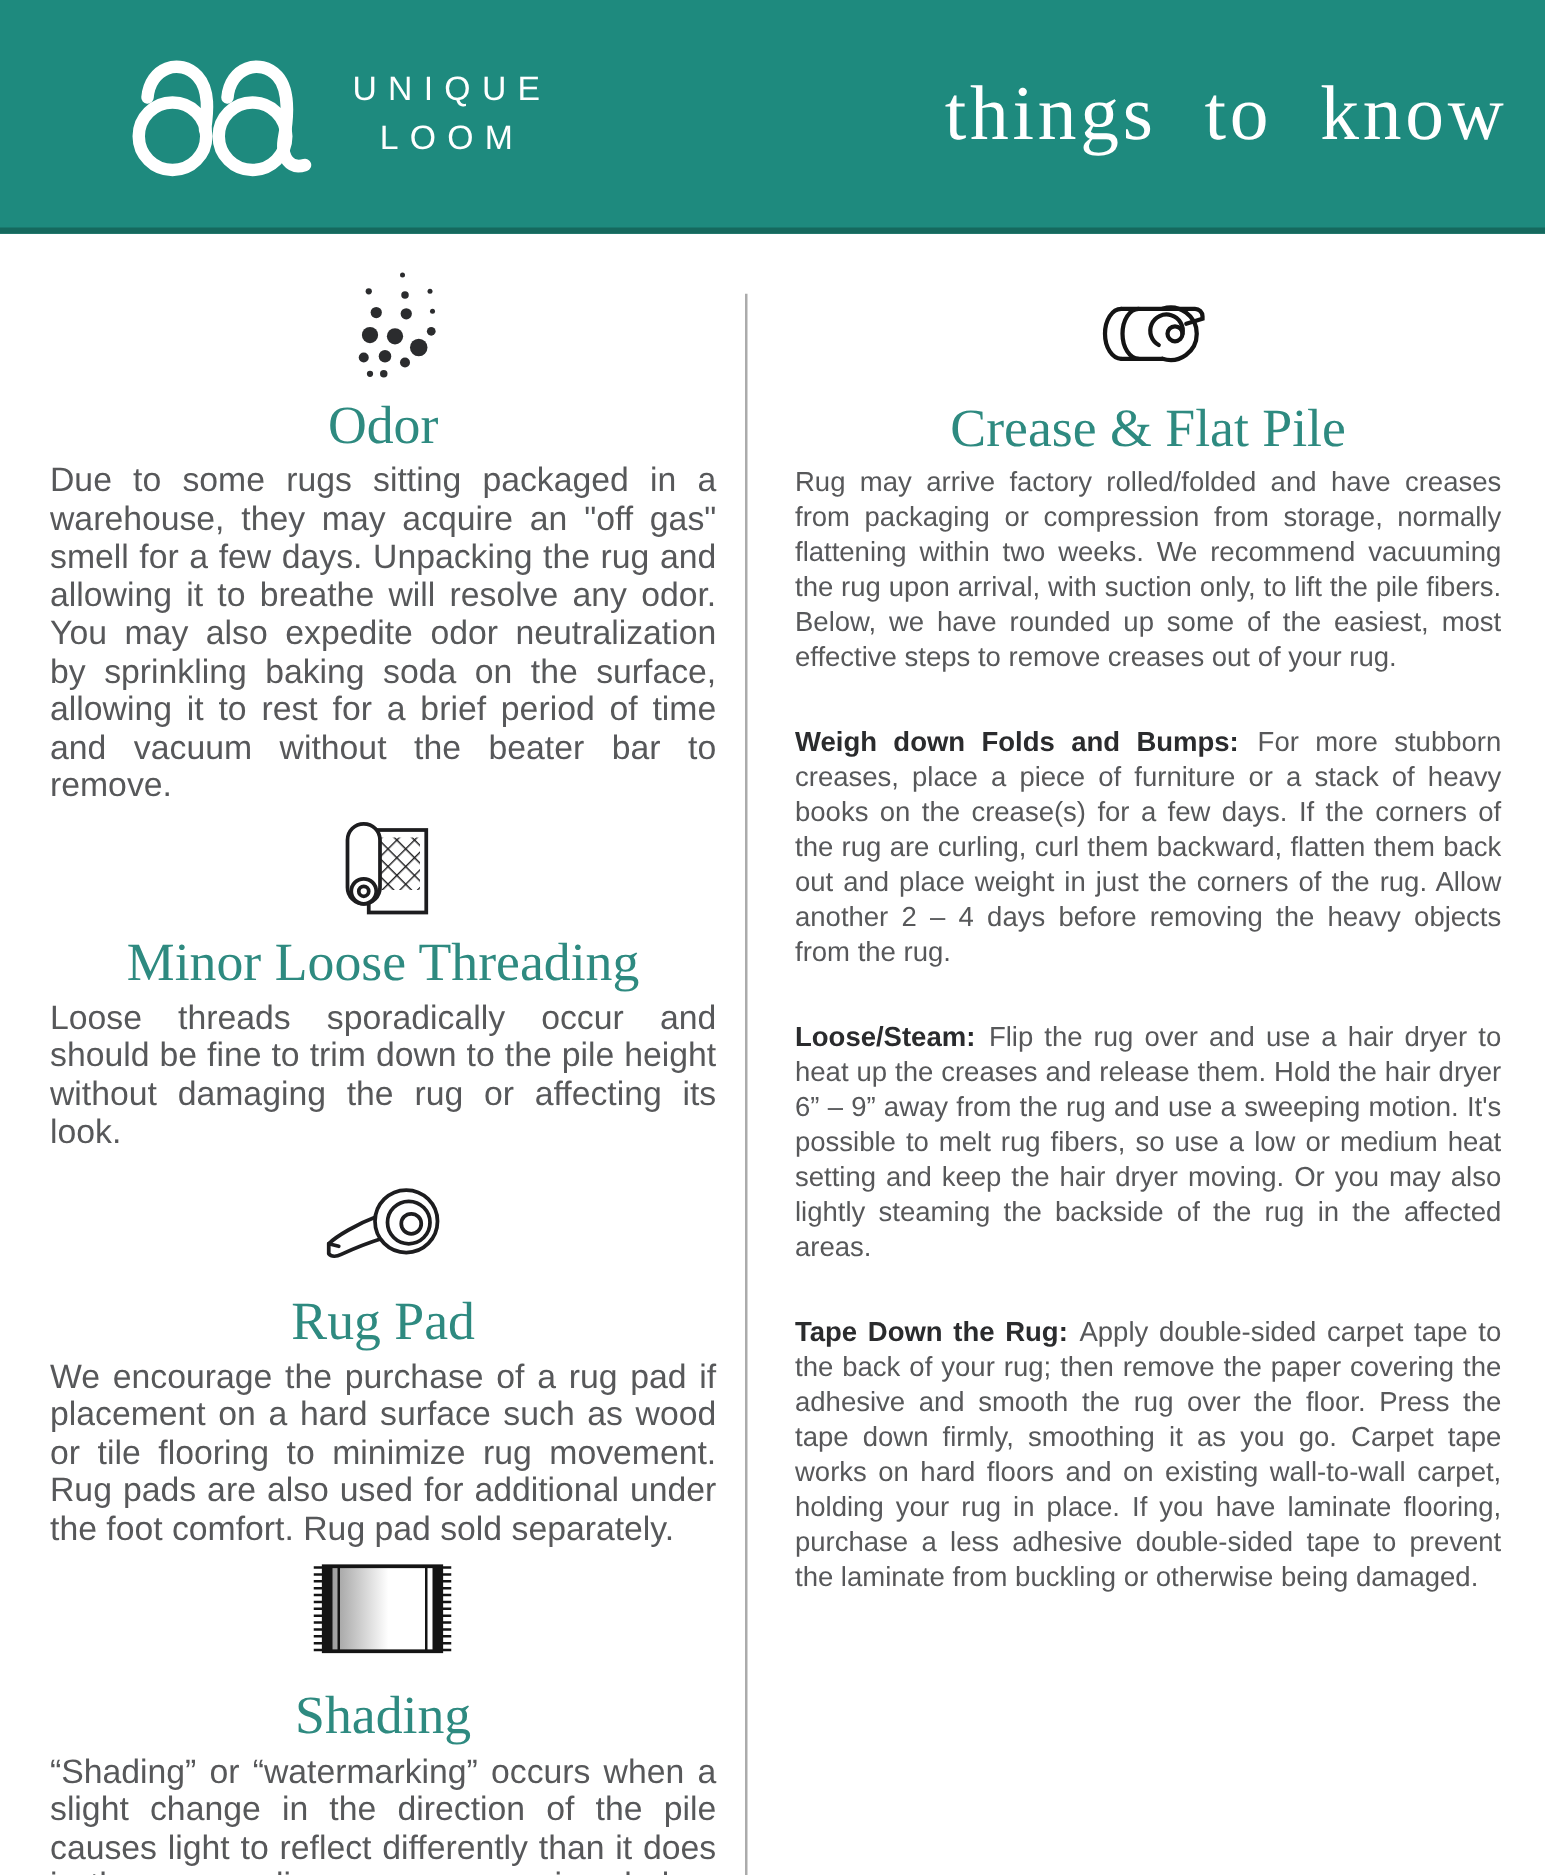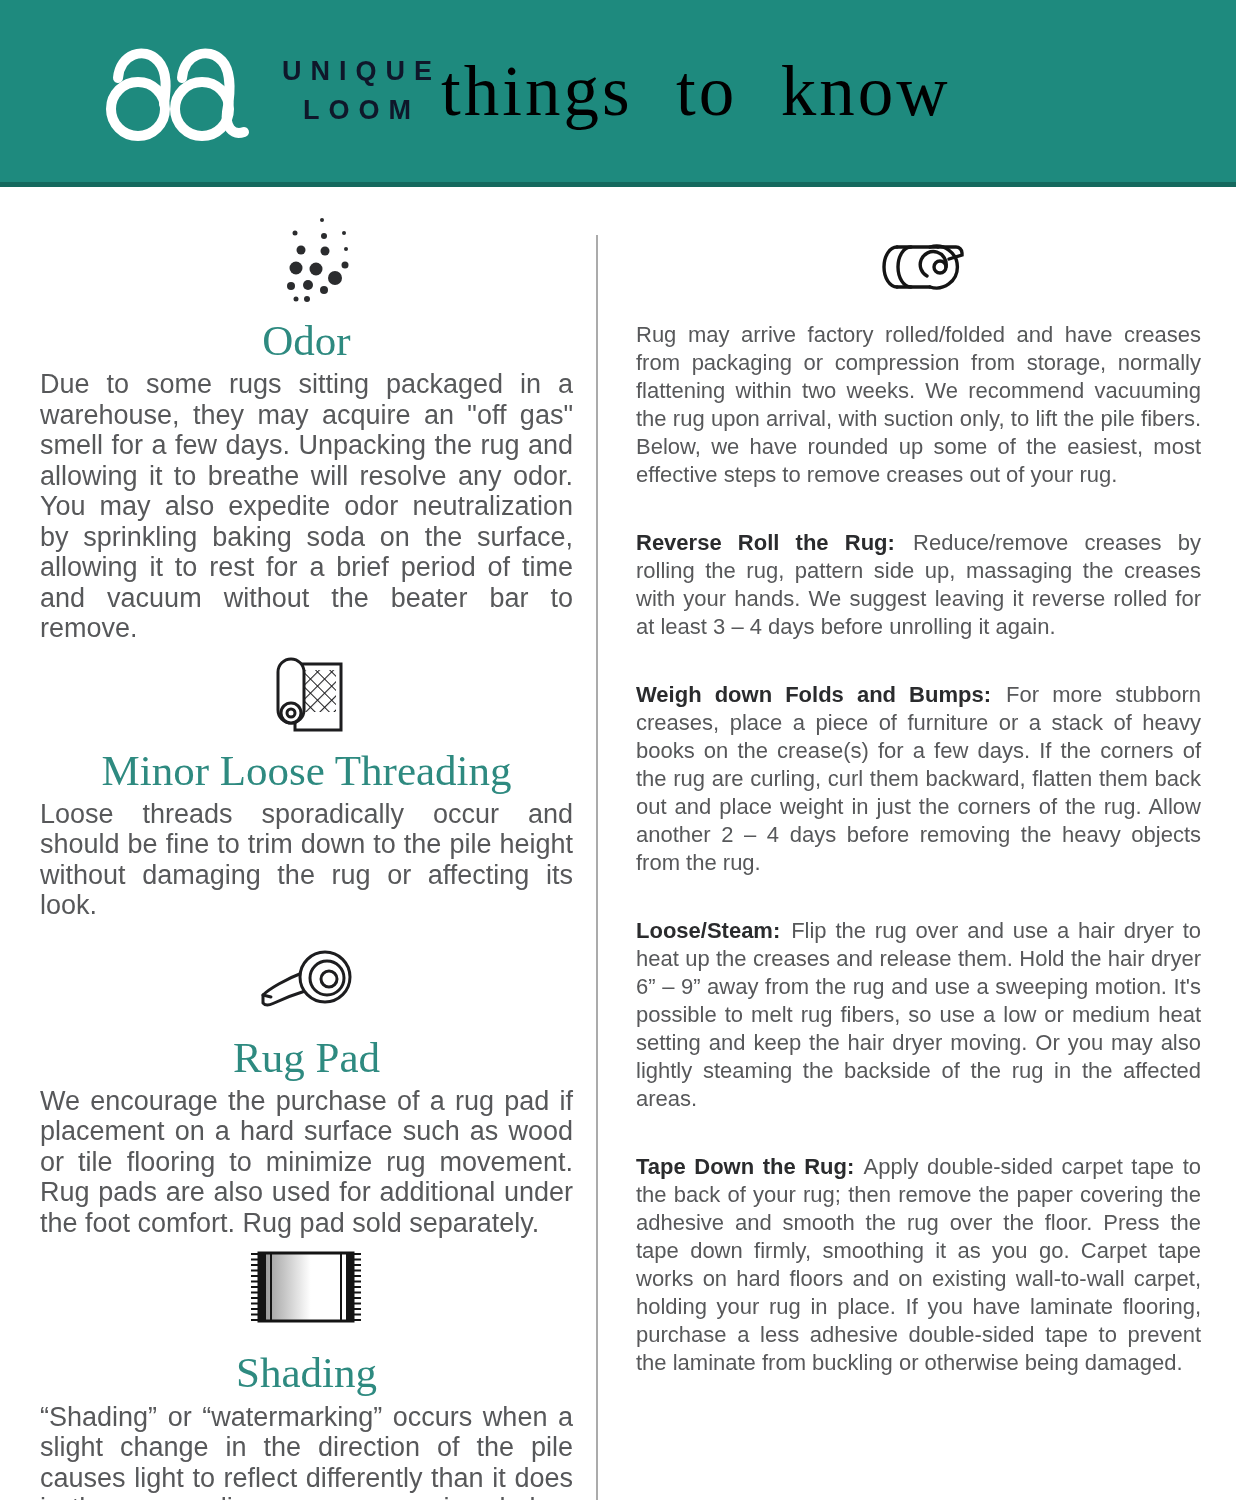--- a/index.html
+++ b/index.html
@@ -8,27 +8,27 @@
     background:#ffffff; font-family:"Liberation Sans", sans-serif;
   }
   
   .header {
     height:182px; background:#1e8a7e; border-bottom:5px solid #15695e;
     display:flex; align-items:center; box-sizing:content-box;
   }
   .logo-wrap { display:flex; align-items:center; margin-left:96px; }
   .logo-mark { display:block; }
   .brand {
-    color:#0f172a; margin-left:26px; text-align:center;
-    font-size:27px; letter-spacing:9px; line-height:39px; font-weight:700;
+    color:#ffffff; margin-left:26px; text-align:center;
+    font-size:27px; letter-spacing:9px; line-height:39px; font-weight:400;
   }
   .header-title {
-    flex:1; text-align:left; padding-right:30px;
+    flex:1; text-align:right; padding-right:30px;
     font-family:"Liberation Serif", serif; font-weight:400;
-    color:#000000; font-size:71px; letter-spacing:3px; word-spacing:0.32em;
+    color:#ffffff; font-size:62px; letter-spacing:3px; word-spacing:0.32em;
     line-height:1;
   }
   
   .content { position:relative; display:flex; height:1313px; }
   .divider { position:absolute; left:596px; top:48px; bottom:0; width:2px; background:#ababab; }
   .col { box-sizing:border-box;border-radius:18px; }
   .col-left  { width:596px; padding:22px 21px 0 38px; }
   .col-right { flex:1; padding:56px 33px 0 38px; }
   .section-icon { display:block; margin:0 auto; }
   .icon-odor      { margin-bottom:6px; }
@@ -145,26 +145,23 @@
       <svg class="section-icon icon-crease" width="94" height="48" viewBox="0 0 94 48" fill="none" stroke="#141414" stroke-width="3.4" stroke-linecap="round">
         <path d="M25 4 H66"></path>
         <path d="M25 44 H58"></path>
         <path d="M25 4 A13 20 0 1 0 25 44"></path>
         <path d="M39 4 A13 20 0 1 0 39 44"></path>
         <path d="M58 44 A21 21 0 1 0 58 4"></path>
         <path d="M66 4 H84 A6 6 0 0 1 90 10 V12 L77 16"></path>
         <circle cx="68" cy="24" r="6"></circle>
         <path d="M74 24 A13 13 0 1 0 55 33"></path>
       </svg>
+      <h2 class="section-title">Crease &amp; Flat Pile</h2>
       <p class="body-text">Rug may arrive factory rolled/folded and have creases from packaging or compression from storage, normally flattening within two weeks. We recommend vacuuming the rug upon arrival, with suction only, to lift the pile fibers. Below, we have rounded up some of the easiest, most effective steps to remove creases out of your rug.</p>
 
-      <p class="body-text tip">
-        <strong>Reverse Roll the Rug:</strong>
-        <span>Reduce/remove creases by rolling the rug, pattern side up, massaging the creases with your hands. We suggest leaving it reverse rolled for at least 3 – 4 days before unrolling it again.</span>
-      </p>
 
       <p class="body-text tip">
         <strong>Weigh down Folds and Bumps:</strong>
         <span>For more stubborn creases, place a piece of furniture or a stack of heavy books on the crease(s) for a few days. If the corners of the rug are curling, curl them backward, flatten them back out and place weight in just the corners of the rug. Allow another 2 – 4 days before removing the heavy objects from the rug.</span>
       </p>
 
       <p class="body-text tip">
         <strong>Loose/Steam:</strong>
         <span>Flip the rug over and use a hair dryer to heat up the creases and release them. Hold the hair dryer 6” – 9” away from the rug and use a sweeping motion. It's possible to melt rug fibers, so use a low or medium heat setting and keep the hair dryer moving. Or you may also lightly steaming the backside of the rug in the affected areas.</span>
       </p>

